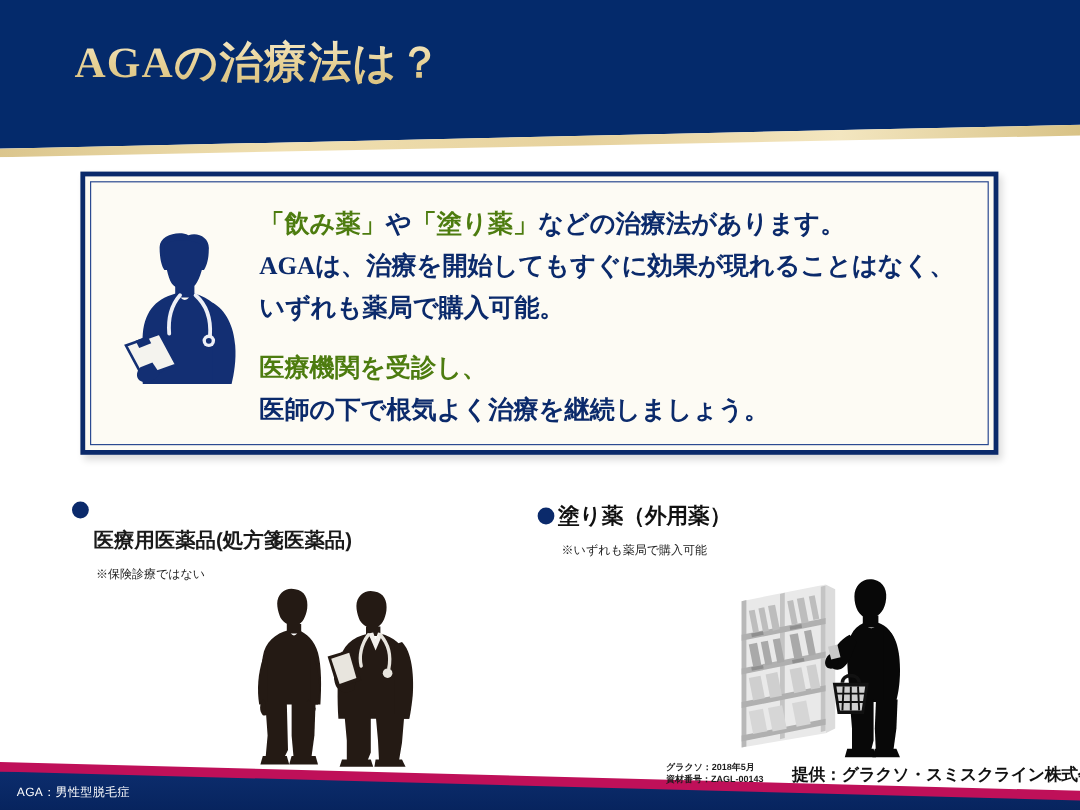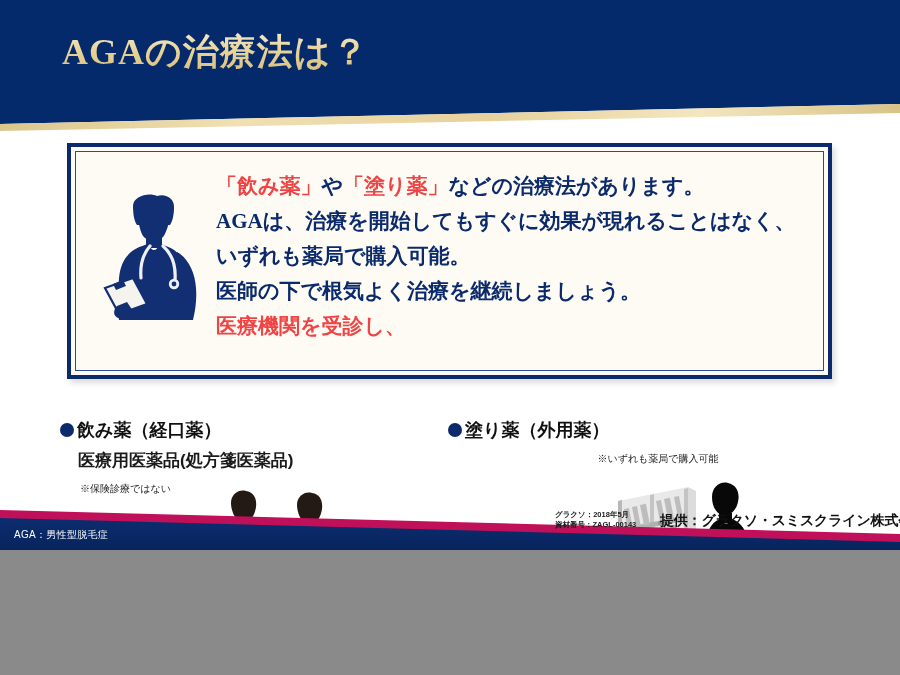--- a/index.html
+++ b/index.html
@@ -3,21 +3,21 @@
 <meta charset="utf-8">
 <style>
   html, body {
     margin: 0;
     padding: 0;
     background: #8a8a8a;
   }
   #slide {
     position: relative;
     width: 900px;
-    height: 550px;
+    height: 675px;
     background: #ffffff;
     overflow: hidden;
     font-family: "Liberation Sans", "DejaVu Sans", sans-serif;
   }
 
   
   .header-wrap {
     position: absolute;
     left: 0; top: 0;
     width: 900px; height: 132px;
@@ -83,26 +83,26 @@
     right: 18px;
     font-family: "Liberation Serif", "DejaVu Serif", serif;
   }
   .ct-line {
     font-size: 21px;
     line-height: 35px;
     color: #0b2a6b;
     font-weight: 700;
     white-space: nowrap;
   }
-  .ct-red { color: #ef4444; }
+  .ct-red { color: #4d7c0f; margin-top: 15px; }
 
   
   .col { position: absolute; top: 418px; }
   .col-left  { left: 60px;  width: 380px; }
-  .col-right { left: 448px; width: 400px; text-align: center; }
+  .col-right { left: 448px; width: 400px; }
 
   .col-head {
     font-size: 18px;
     font-weight: 700;
     color: #111111;
     letter-spacing: 0px;
     display: flex;
     align-items: center;
     white-space: nowrap;
   }
@@ -237,29 +237,28 @@
 
       <path d="M24 114 C20 118 20 124 25 126 C31 128 38 124 40 119 L34 110 Z" fill="#132f73"></path>
     </svg>
 
     <div class="callout-text">
       <div class="ct-line">
         <span class="ct-red">「飲み薬」</span><span>や</span><span class="ct-red">「塗り薬」</span><span>などの治療法があります。</span>
       </div>
       <div class="ct-line">AGAは、治療を開始してもすぐに効果が現れることはなく、</div>
       <div class="ct-line">いずれも薬局で購入可能。</div>
+      <div class="ct-line ct-red">医療機関を受診し、</div>
       <div class="ct-line">医師の下で根気よく治療を継続しましょう。</div>
-      <div class="ct-line ct-red">医療機関を受診し、</div>
     </div>
   </div>
 
   <div class="col col-left">
     <div class="col-head">
       <span class="bullet-dot"></span>
-      <span>飲み薬（経口薬）</span>
     </div>
     <div class="col-sub">医療用医薬品(処方箋医薬品)</div>
     <div class="col-note">※保険診療ではない</div>
   </div>
 
   <svg class="fig-left" viewBox="0 0 170 155">
     <g fill="#241a14">
 
       <path d="M36 16 C36 7 44 2 51 4 C59 5 62 12 61 20 C60 27 57 32 53 34 C47 36 40 32 38 26 C36.8 23 36 19 36 16 Z"></path>
       <path d="M44 33 L56 33 L56 41 L44 41 Z"></path>

